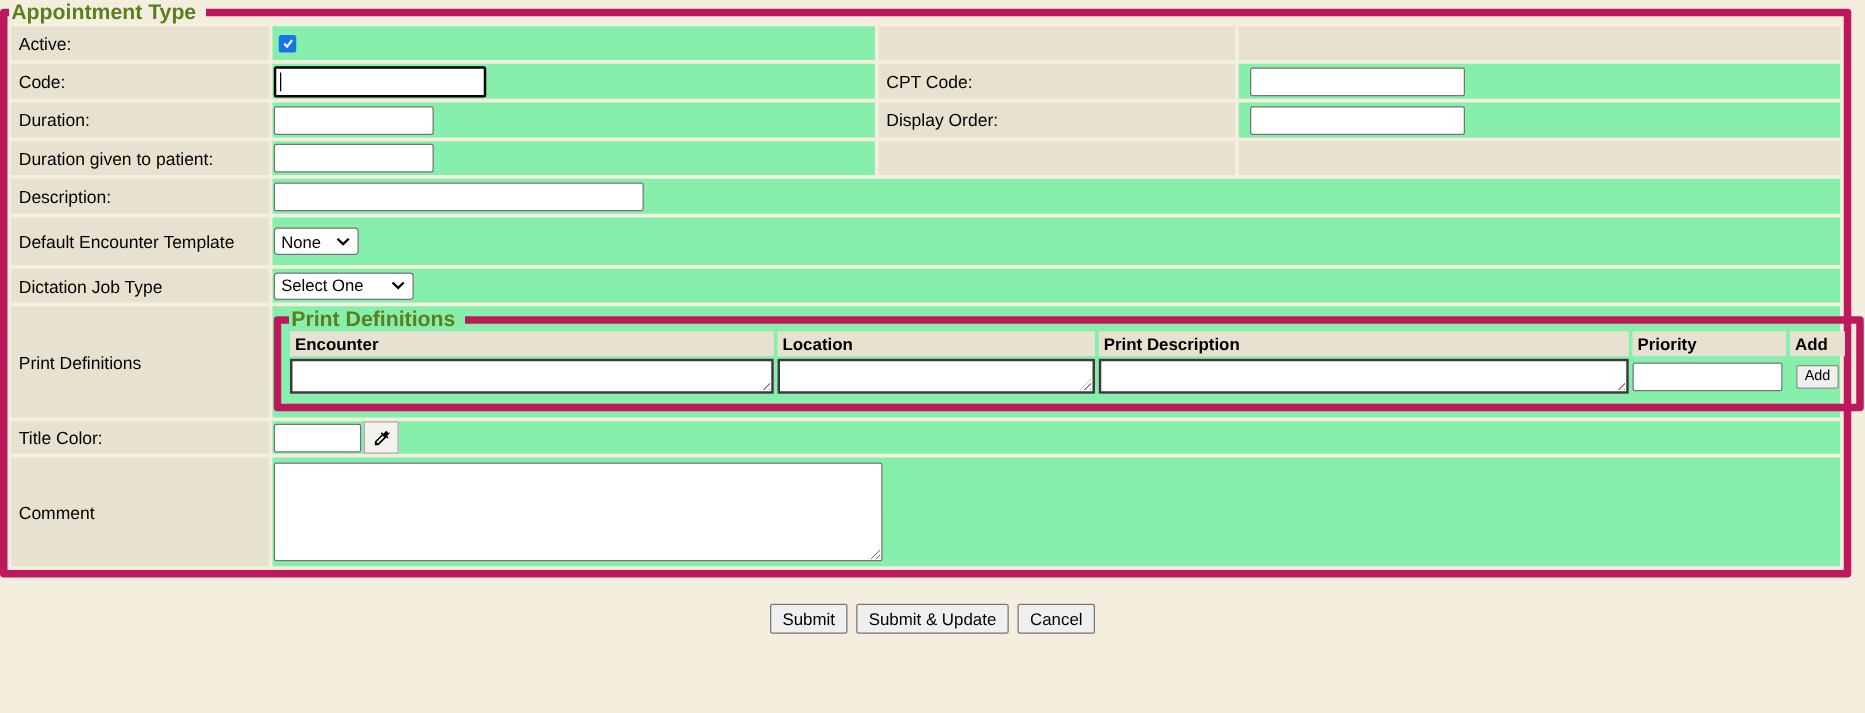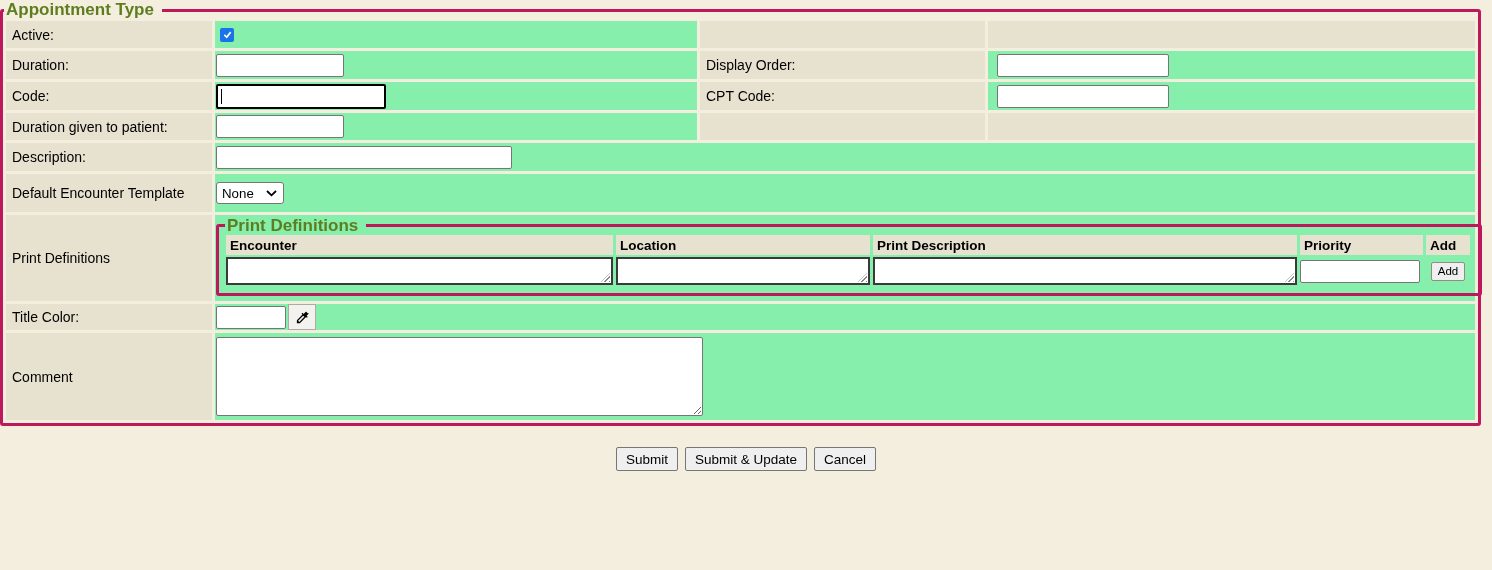--- a/index.html
+++ b/index.html
@@ -6,21 +6,21 @@
   html,body { margin:0; padding:0; }
   body {
     width:1492px; height:570px; overflow:hidden;
     background:#f4eedf;
     font-family:"Liberation Sans", sans-serif;
     font-size:14px; color:#000;
   }
 
   
   fieldset.fs {
-    border:3px solid #be185d;
+    border:6px solid #be185d;
     border-radius:3px;
     margin:0; padding:0;
   }
   .main-fs { width:1481px; margin-left:1px; padding:0 0 1px 0; }
   legend.fs-legend {
     font-size:17px; font-weight:bold; color:#5e7d1e;
     padding:0 8px 0 2px; margin-left:1px; line-height:20px;
   }
 
   
@@ -150,39 +150,39 @@
           <svg width="11" height="11" viewBox="0 0 14 14">
             <path d="M3 7.5 L6 10.5 L11 4" stroke="#ffffff" stroke-width="2.2" fill="none"></path>
           </svg>
         </span>
       </td>
       <td class="filler"></td>
       <td class="filler"></td>
     </tr>
 
     <tr class="h28">
-      <td class="label">Duration:</td>
-      <td class="white">
-        <input class="ctl w128" value="" style="">
-      </td>
-      <td class="label">Display Order:</td>
-      <td class="white">
-        <input class="ctl w172 indent8" value="" style="">
-      </td>
-    </tr>
-
-    <tr class="h28">
       <td class="label">Code:</td>
       <td class="white">
         <span class="input-wrap">
           <input class="ctl focused" value="" style="">
           <span class="caret"></span>
         </span>
       </td>
       <td class="label">CPT Code:</td>
+      <td class="white">
+        <input class="ctl w172 indent8" value="" style="">
+      </td>
+    </tr>
+
+    <tr class="h28">
+      <td class="label">Duration:</td>
+      <td class="white">
+        <input class="ctl w128" value="" style="">
+      </td>
+      <td class="label">Display Order:</td>
       <td class="white">
         <input class="ctl w172 indent8" value="" style="">
       </td>
     </tr>
 
     <tr class="h27">
       <td class="label">Duration given to patient:</td>
       <td class="white">
         <input class="ctl w128" value="" style="">
       </td>
@@ -205,20 +205,33 @@
           <span>None</span>
           <span class="arrow">
             <svg width="11" height="7" viewBox="0 0 11 7">
                   <path d="M1 1 L5.5 5.3 L10 1" stroke="#000" stroke-width="1.8" fill="none"></path>
                 </svg>
           </span>
         </span>
       </td>
     </tr>
 
+    <tr class="h27">
+      <td class="label">Dictation Job Type</td>
+      <td class="white" colspan="3">
+        <span class="sel sel-w112">
+          <span>Select One</span>
+          <span class="arrow">
+            <svg width="11" height="7" viewBox="0 0 11 7">
+                  <path d="M1 1 L5.5 5.3 L10 1" stroke="#000" stroke-width="1.8" fill="none"></path>
+                </svg>
+          </span>
+        </span>
+      </td>
+    </tr>
 
     <tr>
       <td class="label">Print Definitions</td>
       <td class="white pd-cell" colspan="3">
         <fieldset class="fs pd-fs">
           <legend class="pd-legend">Print Definitions</legend>
           <table class="pd-table">
             <colgroup>
               <col style="width:387px">
                   <col style="width:254px">

